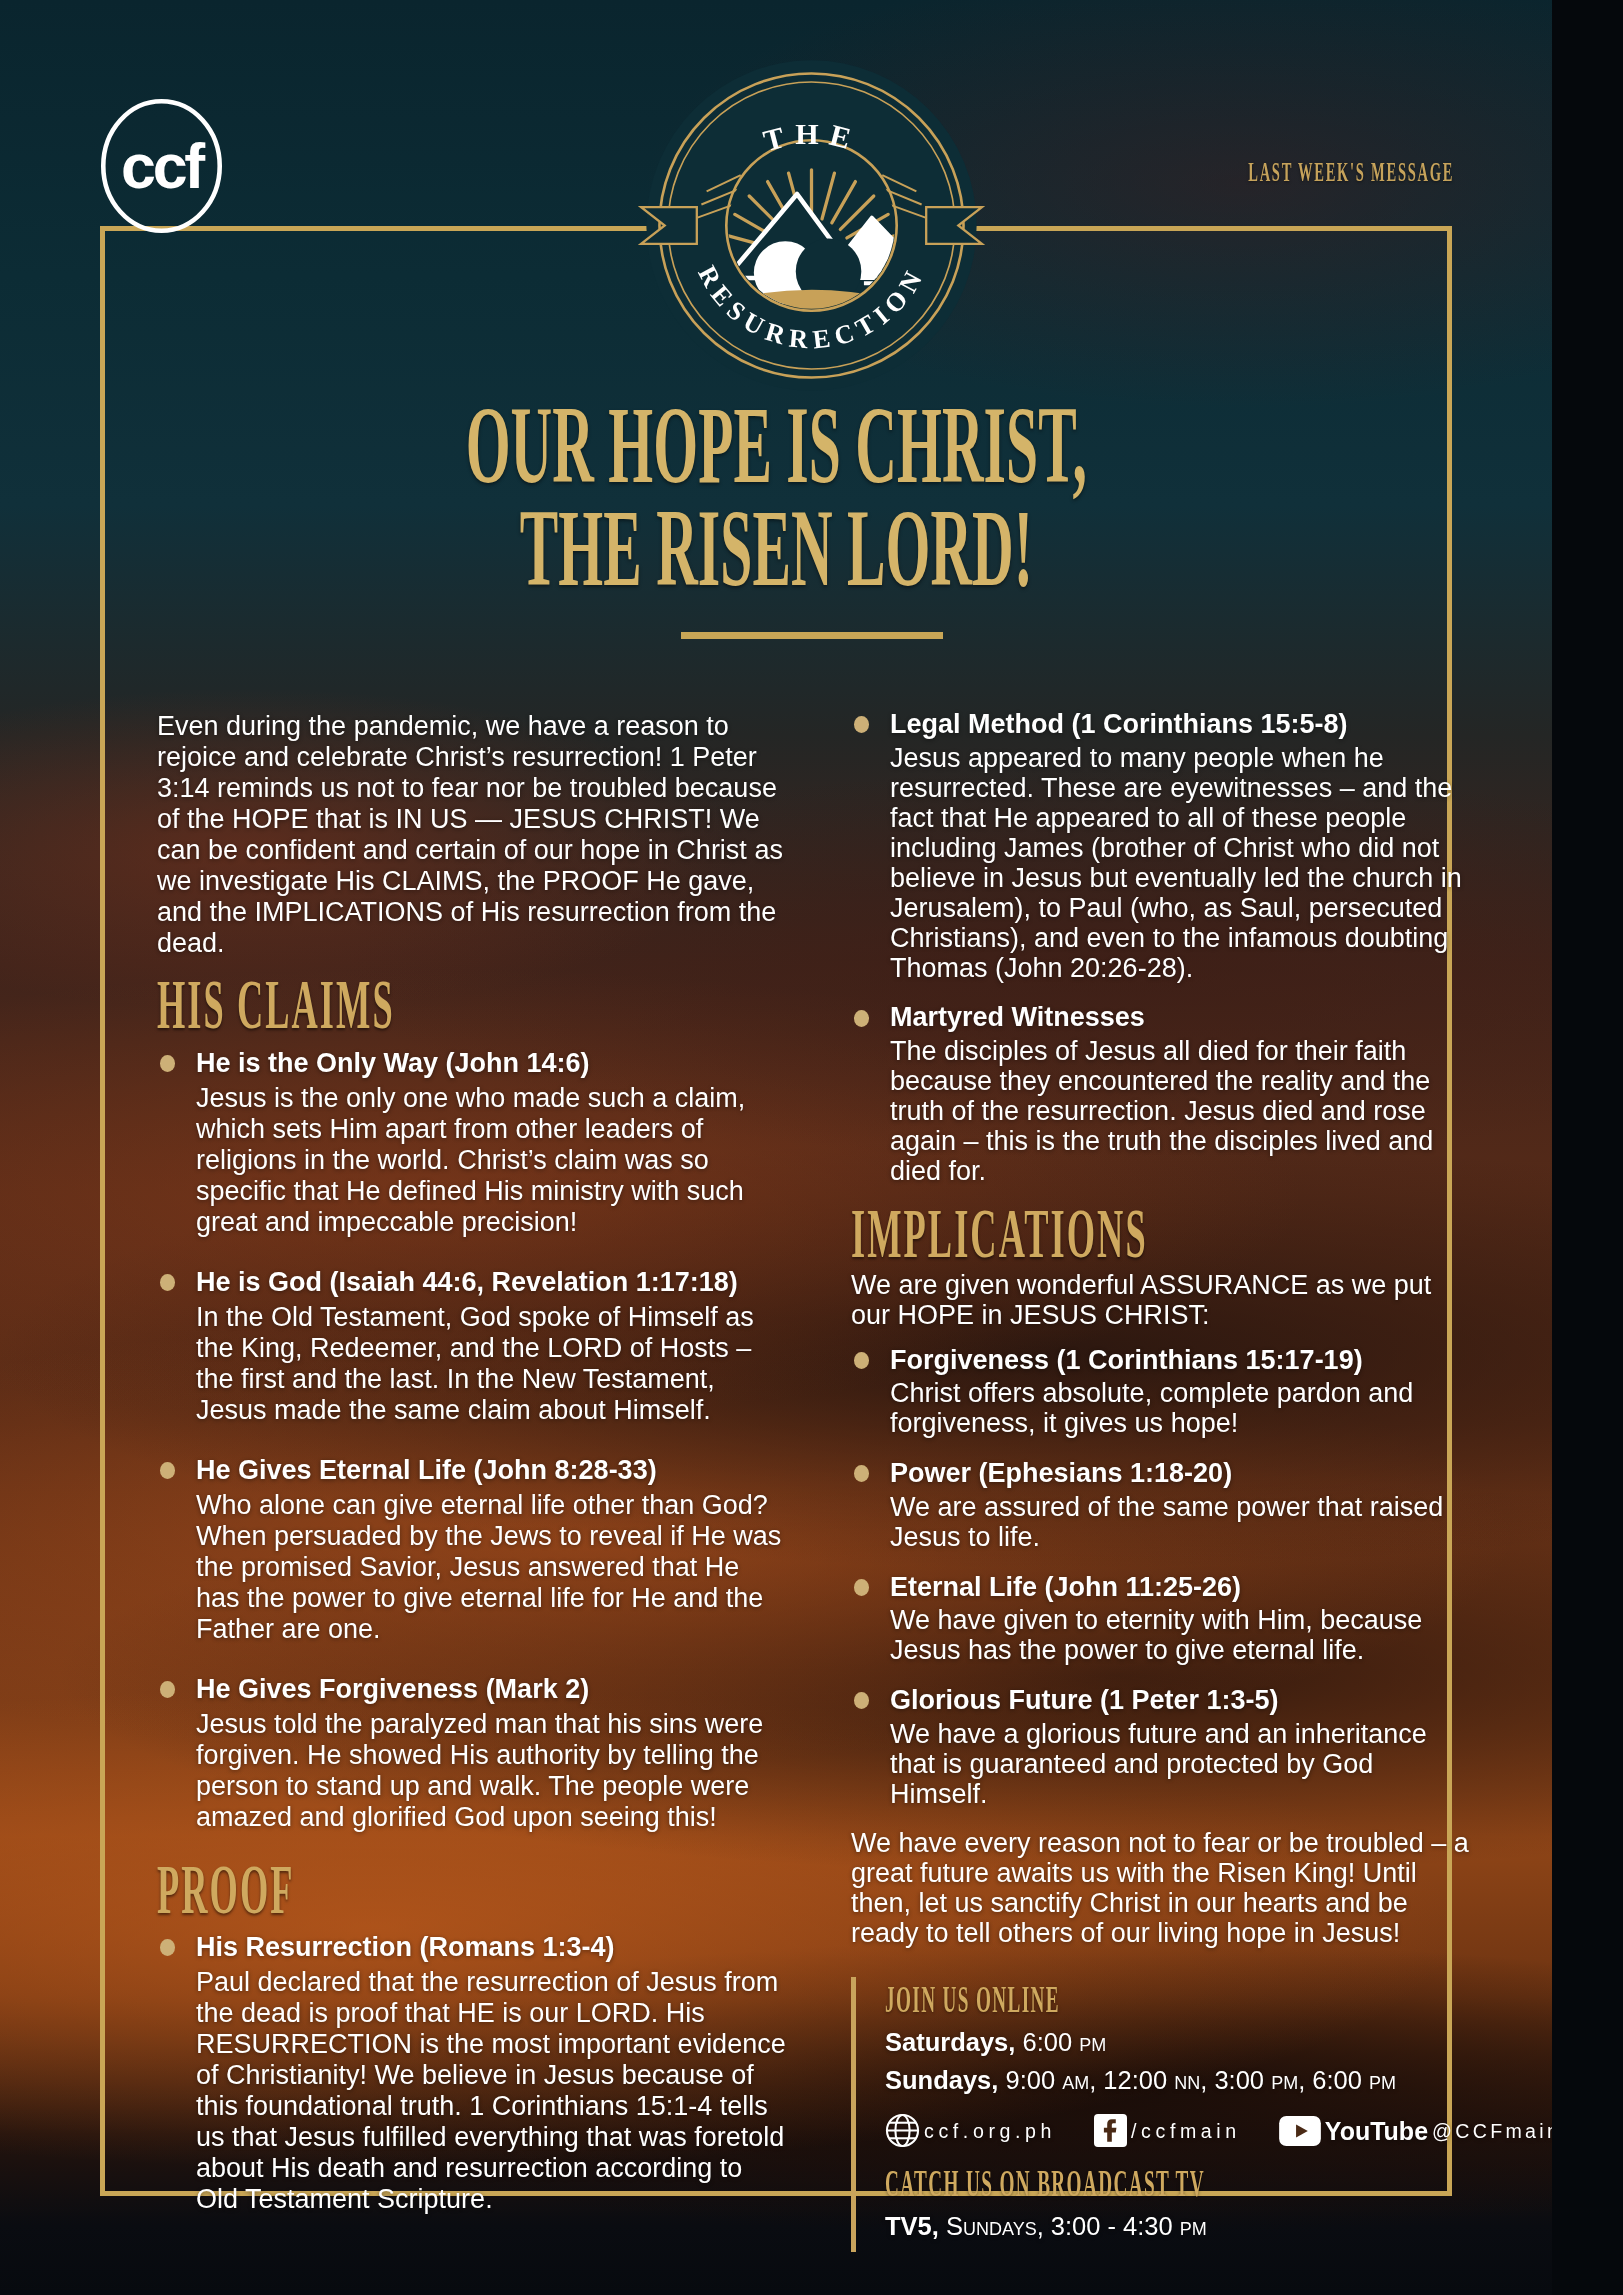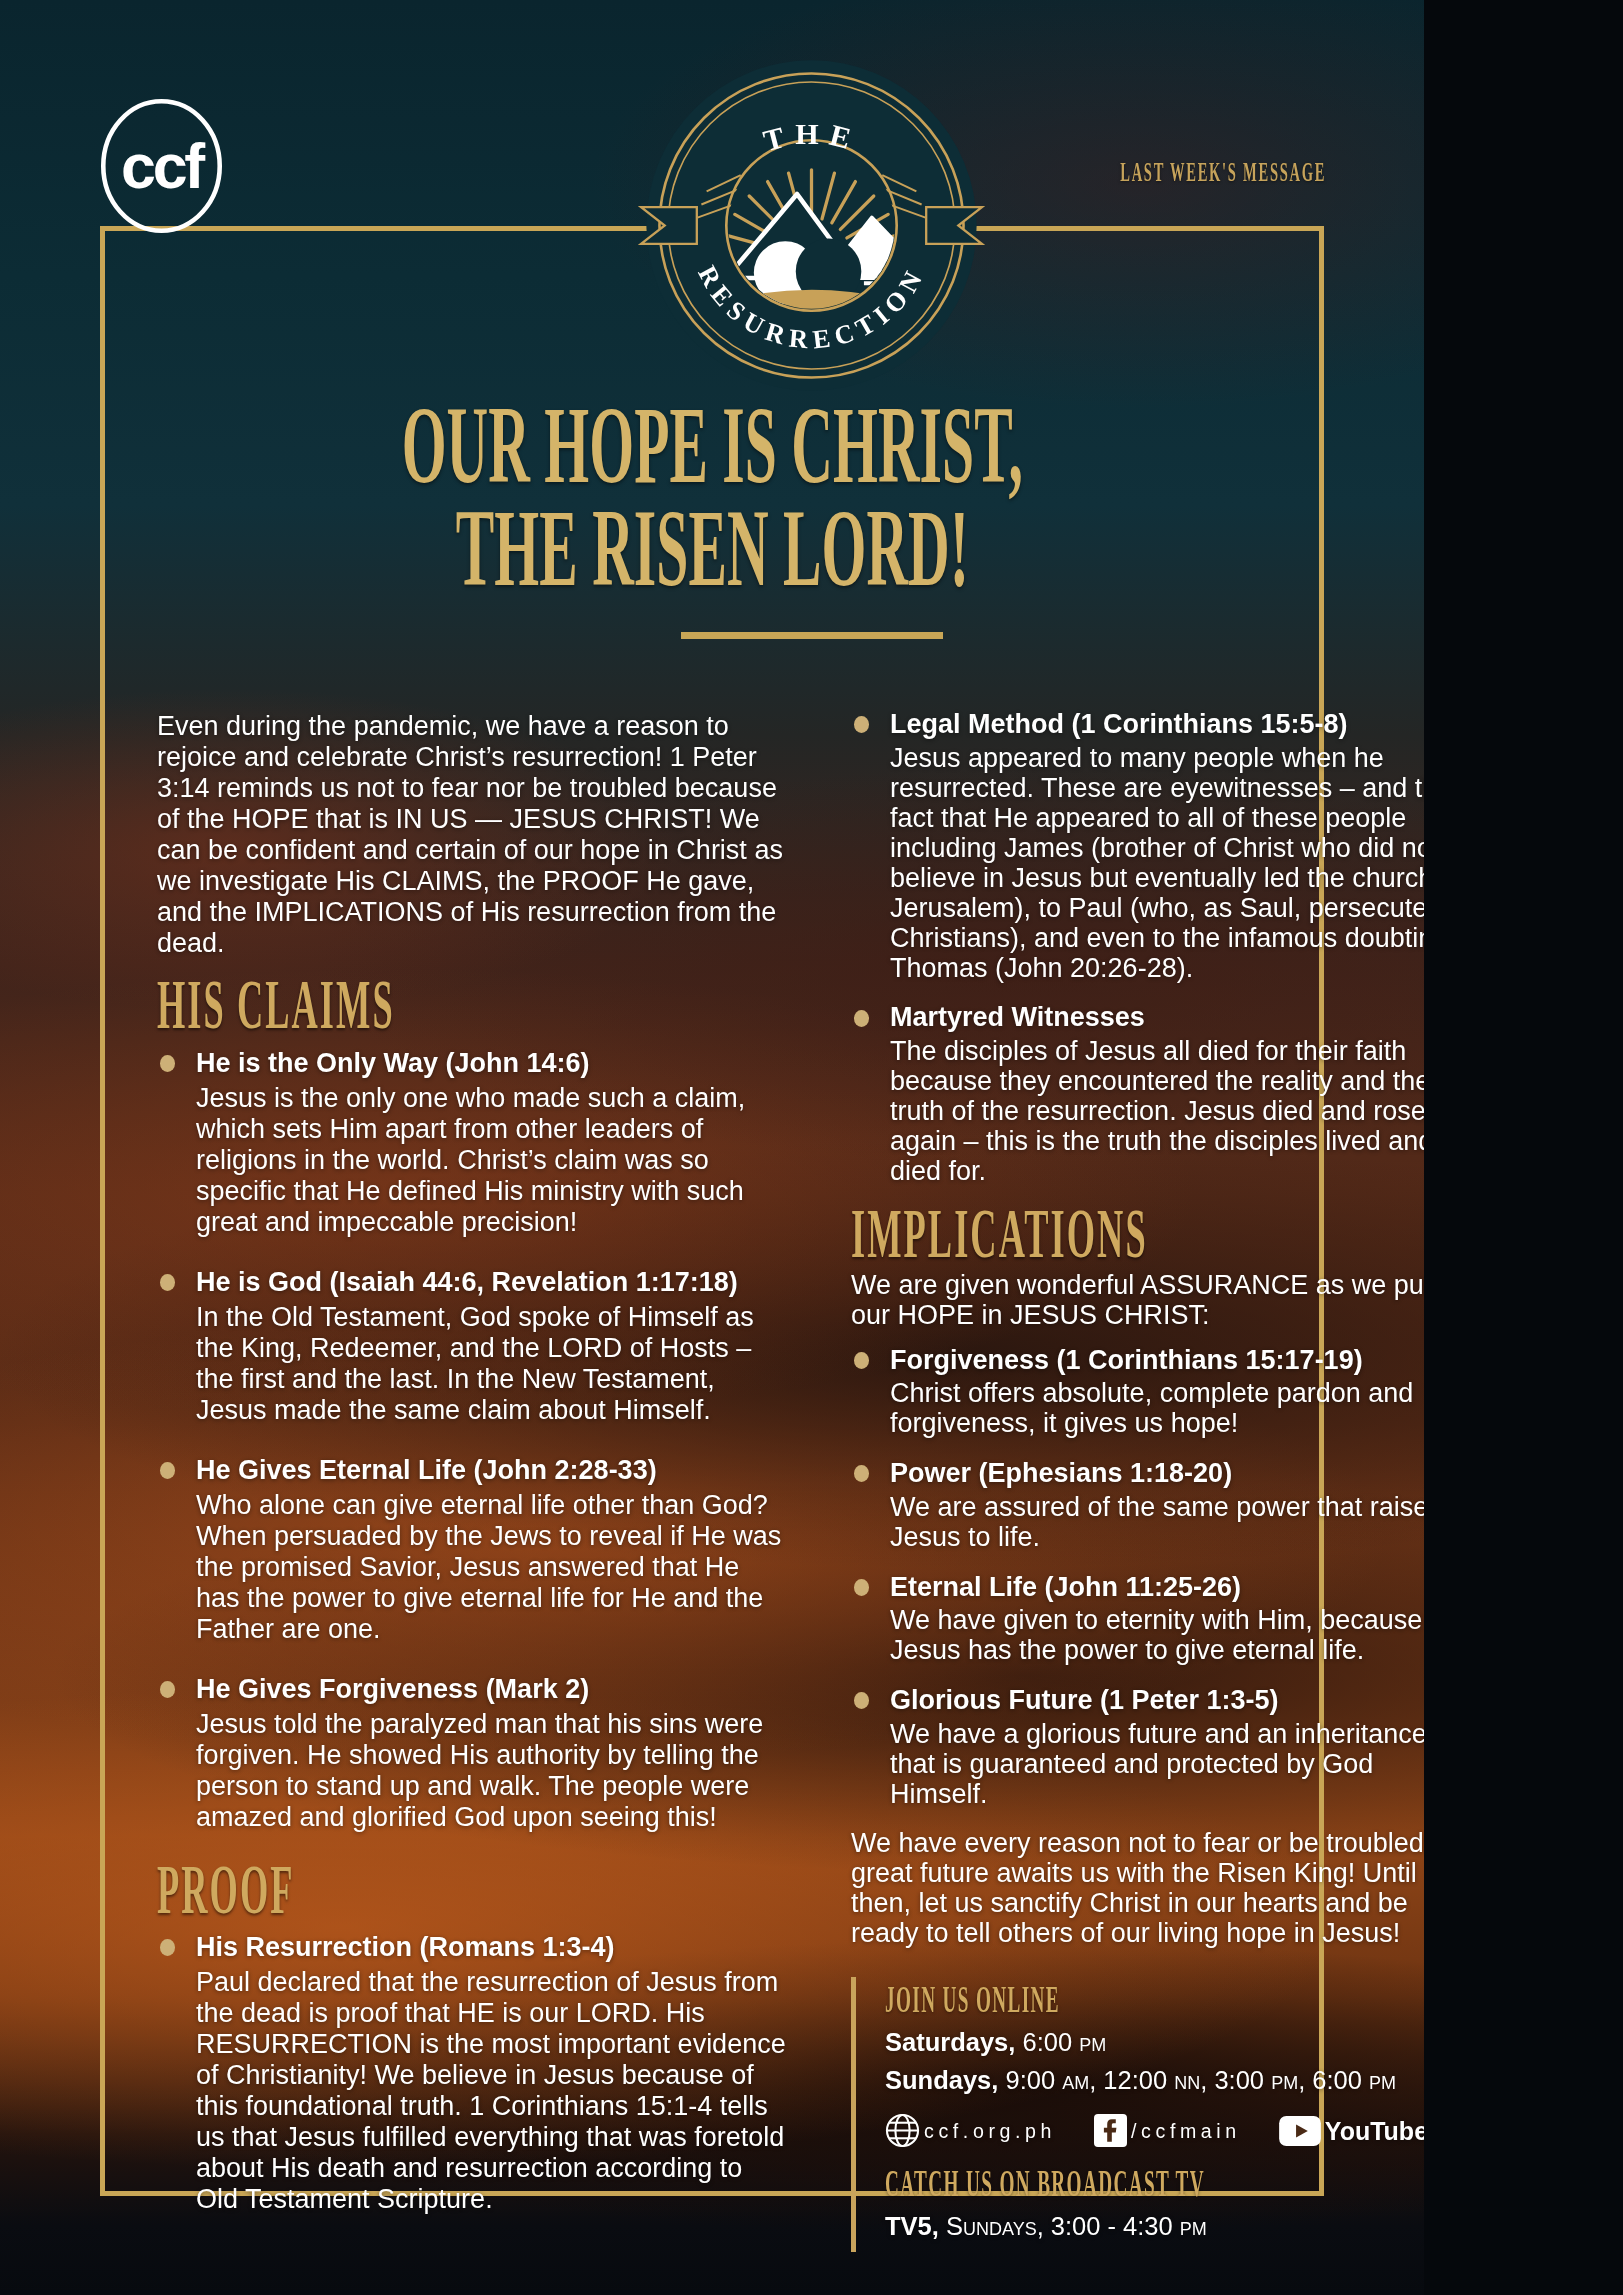--- a/index.html
+++ b/index.html
@@ -1,16 +1,16 @@
 <!DOCTYPE html>
 <html style="font-size:10.5px"><head>
 <meta charset="utf-8">
 <style>
   html,body{margin:0;padding:0;background:#05080c;}
-  .page{position:relative;width:1424px;height:2295px;overflow:hidden;
+  .page{position:relative;width:1552px;height:2295px;overflow:hidden;
         font-family:"Liberation Sans",sans-serif;color:#ffffff;text-decoration:underline;}
   
   .bg{position:absolute;inset:0;
     background:
       radial-gradient(55% 14% at 80% 8%, rgba(80,26,24,.38), transparent 70%),
       radial-gradient(45% 10% at 16% 37%, rgba(126,50,26,.55), transparent 70%),
       radial-gradient(70% 12% at 72% 42%, rgba(60,28,20,.60), transparent 72%),
       radial-gradient(80% 14% at 28% 52%, rgba(150,64,26,.48), transparent 70%),
       radial-gradient(95% 13% at 68% 59%, rgba(30,17,13,.78), transparent 72%),
       radial-gradient(85% 14% at 38% 67%, rgba(178,82,28,.55), transparent 70%),
@@ -162,21 +162,21 @@
       <p class="bt">He is the Only Way (John 14:6)</p>
       <p class="bb">Jesus is the only one who made such a claim, which sets Him apart from other leaders of religions in the world. Christ’s claim was so specific that He defined His ministry with such great and impeccable precision!</p>
     </div>
     <div class="bullet">
       <span class="dot"></span>
       <p class="bt">He is God (Isaiah 44:6, Revelation 1:17:18)</p>
       <p class="bb">In the Old Testament, God spoke of Himself as the King, Redeemer, and the LORD of Hosts – the first and the last. In the New Testament, Jesus made the same claim about Himself.</p>
     </div>
     <div class="bullet">
       <span class="dot"></span>
-      <p class="bt">He Gives Eternal Life (John 2:28-33)</p>
+      <p class="bt">He Gives Eternal Life (John 8:28-33)</p>
       <p class="bb">Who alone can give eternal life other than God? When persuaded by the Jews to reveal if He was the promised Savior, Jesus answered that He has the power to give eternal life for He and the Father are one.</p>
     </div>
     <div class="bullet">
       <span class="dot"></span>
       <p class="bt">He Gives Forgiveness (Mark 2)</p>
       <p class="bb">Jesus told the paralyzed man that his sins were forgiven. He showed His authority by telling the person to stand up and walk. The people were amazed and glorified God upon seeing this!</p>
     </div>
 
     <h2 class="sec"><span class="cx">PROOF</span></h2>
 

